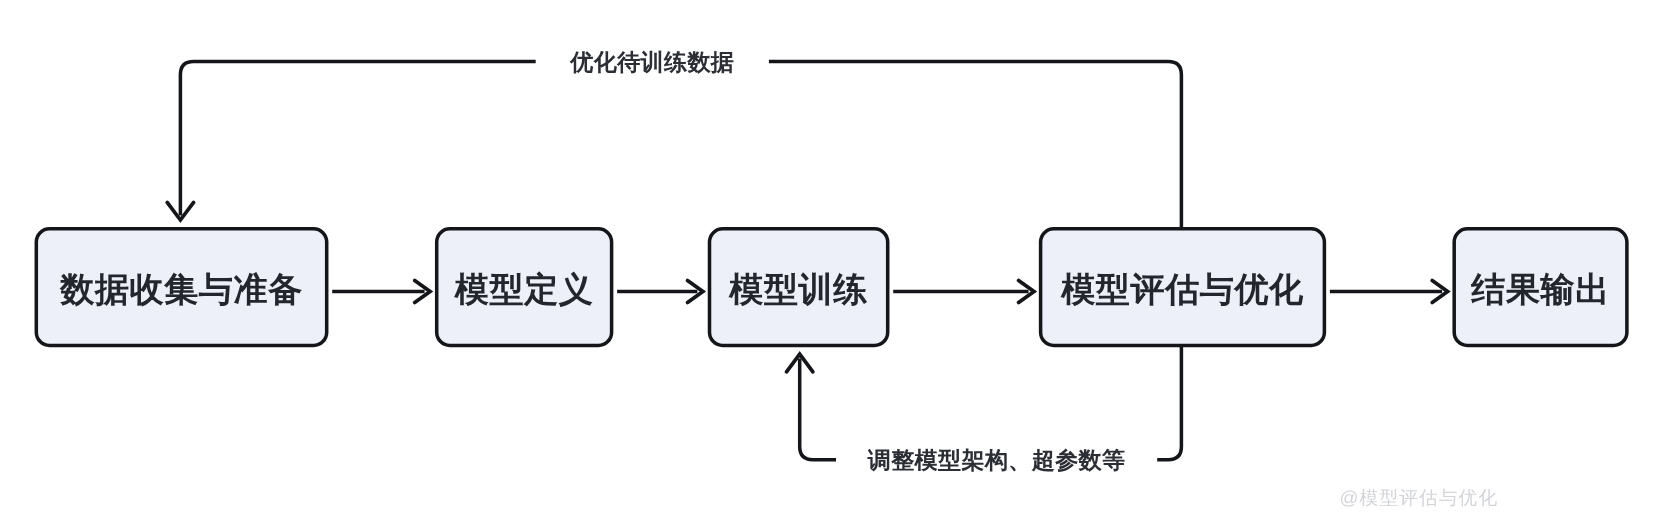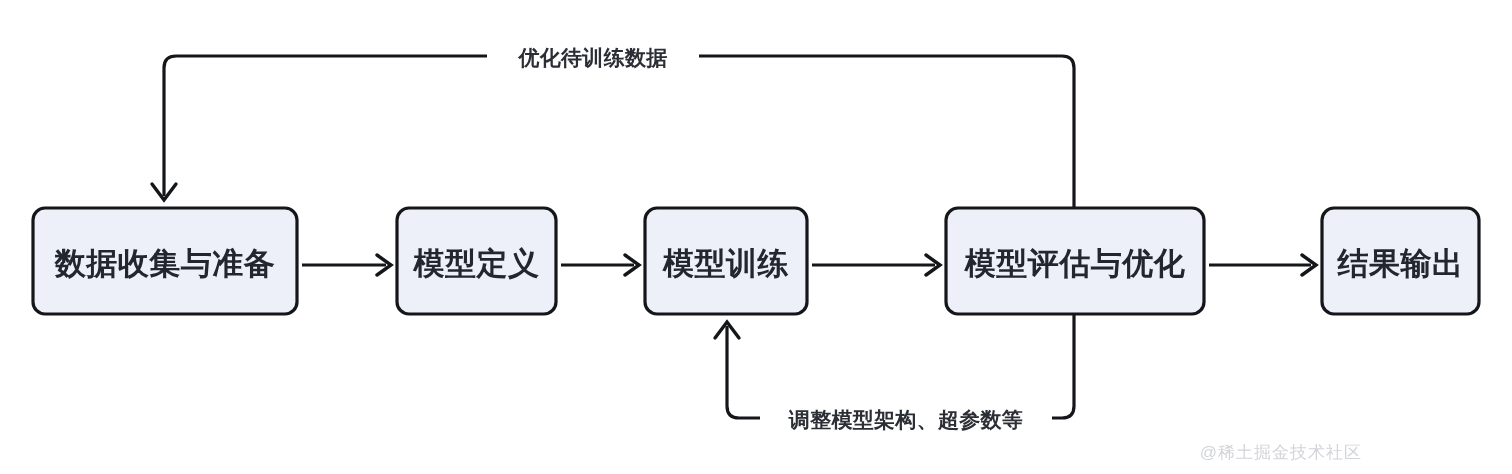--- a/index.html
+++ b/index.html
@@ -138,15 +138,15 @@
       <text class="node-label" x="1075" y="263">模型评估与优化</text>
     </g>
 
     <g>
       <rect class="node-box" x="1322" y="208" width="157" height="106" rx="12" ry="12"></rect>
       <text class="node-label" x="1400.5" y="263">结果输出</text>
     </g>
 
   </svg>
 
-  <div class="watermark">@稀土掘金技术社区</div>
+  <div class="watermark">@模型评估与优化</div>
 
 </div>
 
 </body></html>

